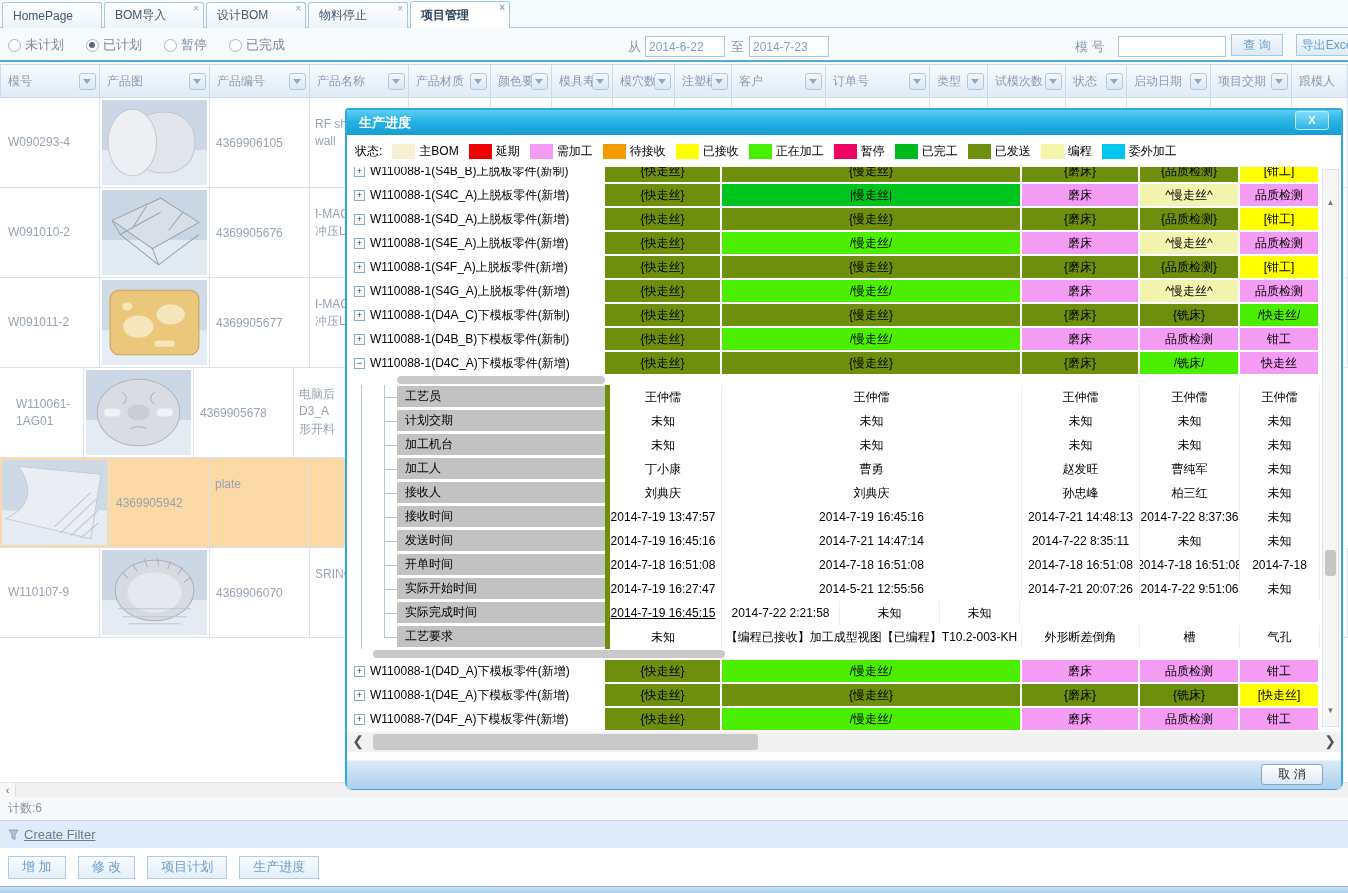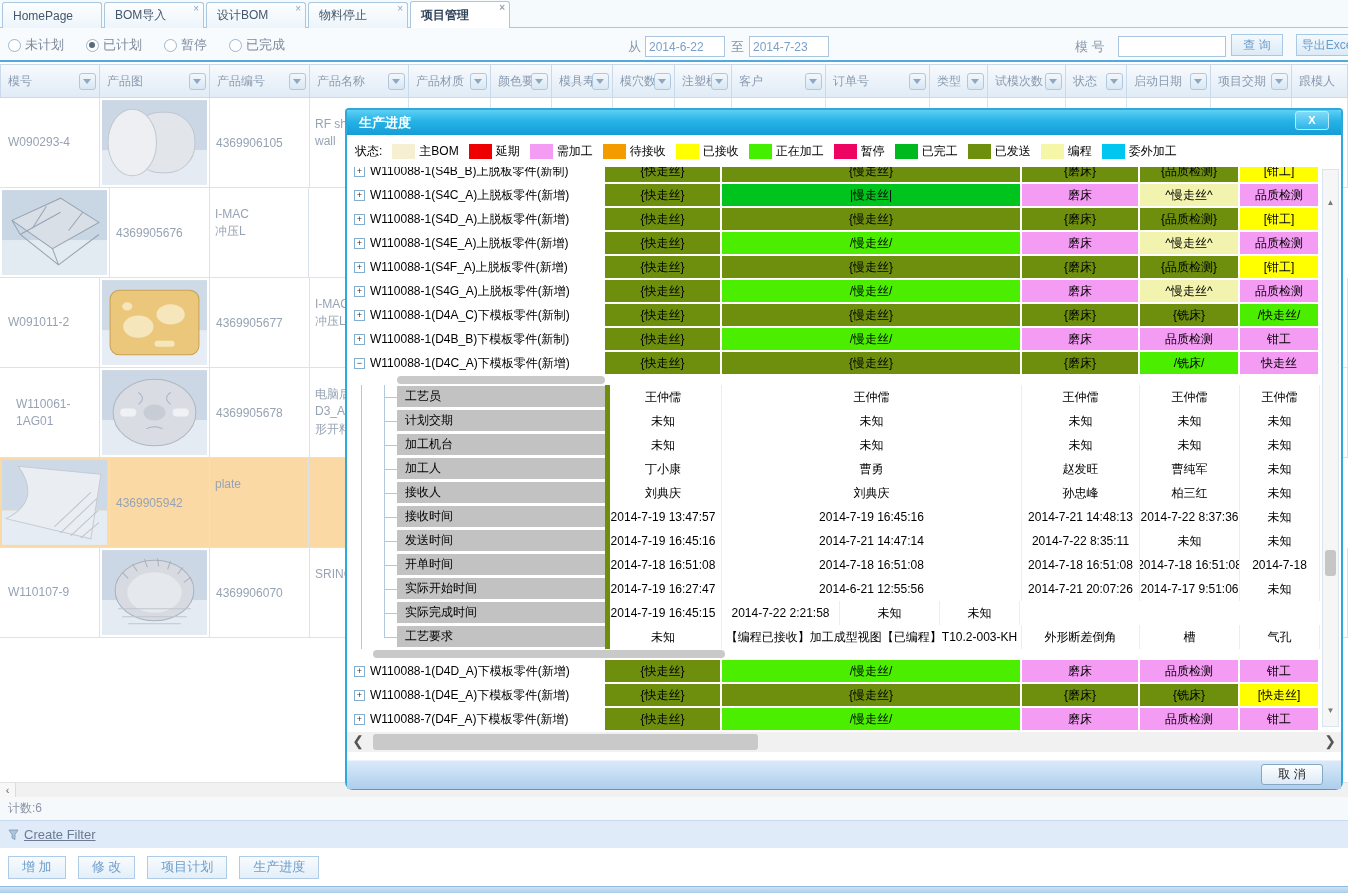--- a/index.html
+++ b/index.html
@@ -257,20 +257,21 @@
       <div class="tcell" style="width: 94px;"></div>
       <div class="tcell" style="width: 104px;"></div>
       <div class="tcell" style="width: 58px;"></div>
       <div class="tcell" style="width: 78px;"></div>
       <div class="tcell" style="width: 61px;"></div>
       <div class="tcell" style="width: 84px;"></div>
       <div class="tcell" style="width: 81px;"></div>
       <div class="tcell" style="width: 56px;"></div>
     </div>
     <div class="trow">
+      <div class="tcell cell-mould" style="width: 100px;">W091010-2</div>
       <div class="tcell" style="width: 110px;">
         <div class="imgbox">
           <svg viewBox="0 0 104 84">
             <rect width="104" height="50" fill="#C9D6E4"></rect>
             <rect y="50" width="104" height="34" fill="#E2EAF2"></rect>
             <g stroke="#98A3B1" fill="#D9DFE7">
               <polygon points="10,30 58,8 96,32 50,58"></polygon>
               <path d="M10,30 L18,44 L56,74 L96,44 M18,44 L58,22 M50,58 L56,74 M30,38 L44,16 M66,40 L80,22" fill="none"></path>
             </g>
           </svg>
@@ -319,21 +320,21 @@
       <div class="tcell" style="width: 94px;"></div>
       <div class="tcell" style="width: 104px;"></div>
       <div class="tcell" style="width: 58px;"></div>
       <div class="tcell" style="width: 78px;"></div>
       <div class="tcell" style="width: 61px;"></div>
       <div class="tcell" style="width: 84px;"></div>
       <div class="tcell" style="width: 81px;"></div>
       <div class="tcell" style="width: 56px;"></div>
     </div>
     <div class="trow">
-      <div class="tcell cell-mould" style="width: 100px; padding-left: 16px;">W110061-
+      <div class="tcell cell-mould" style="width: 84px; padding-left: 16px;">W110061-
 1AG01</div>
       <div class="tcell" style="width: 110px;">
         <div class="imgbox">
           <svg viewBox="0 0 104 84">
             <rect width="104" height="50" fill="#CBD7E4"></rect>
             <rect y="50" width="104" height="34" fill="#E4EBF2"></rect>
             <ellipse cx="52" cy="42" rx="41" ry="33" fill="#D9DDE3" stroke="#AEB6C0"></ellipse>
             <ellipse cx="52" cy="42" rx="11" ry="8" fill="#C8CDD5"></ellipse>
             <rect x="18" y="38" width="16" height="8" rx="4" fill="#EFF1F4"></rect>
             <rect x="70" y="38" width="16" height="8" rx="4" fill="#EFF1F4"></rect>
@@ -642,28 +643,28 @@
           <div class="d-label">开单时间</div>
           <div class="d-val" style="width: 117px;">2014-7-18 16:51:08</div>
           <div class="d-val" style="width: 300px;">2014-7-18 16:51:08</div>
           <div class="d-val" style="width: 118px;">2014-7-18 16:51:08</div>
           <div class="d-val" style="width: 100px;">2014-7-18 16:51:08</div>
           <div class="d-val" style="width: 80px;">2014-7-18</div>
         </div>
         <div class="d-row">
           <div class="d-label">实际开始时间</div>
           <div class="d-val" style="width: 117px;">2014-7-19 16:27:47</div>
-          <div class="d-val" style="width: 300px;">2014-6-21 12:55:56</div>
+          <div class="d-val" style="width: 300px;">2014-5-21 12:55:56</div>
           <div class="d-val" style="width: 118px;">2014-7-21 20:07:26</div>
-          <div class="d-val" style="width: 100px;">2014-7-17 9:51:06</div>
+          <div class="d-val" style="width: 100px;">2014-7-22 9:51:06</div>
           <div class="d-val" style="width: 80px;">未知</div>
         </div>
         <div class="d-row">
           <div class="d-label">实际完成时间</div>
-          <div class="d-val" style="width: 117px;">2014-7-19 16:45:15</div>
+          <div class="d-val" style="width: 117px; text-decoration: underline;">2014-7-19 16:45:15</div>
           <div class="d-val" style="width: 118px;">2014-7-22 2:21:58</div>
           <div class="d-val" style="width: 100px;">未知</div>
           <div class="d-val" style="width: 80px;">未知</div>
         </div>
         <div class="d-row">
           <div class="d-label">工艺要求</div>
           <div class="d-val" style="width: 117px;">未知</div>
           <div class="d-val" style="width: 300px;">【编程已接收】加工成型视图【已编程】T10.2-003-KH</div>
           <div class="d-val" style="width: 118px;">外形断差倒角</div>
           <div class="d-val" style="width: 100px;">槽</div>

